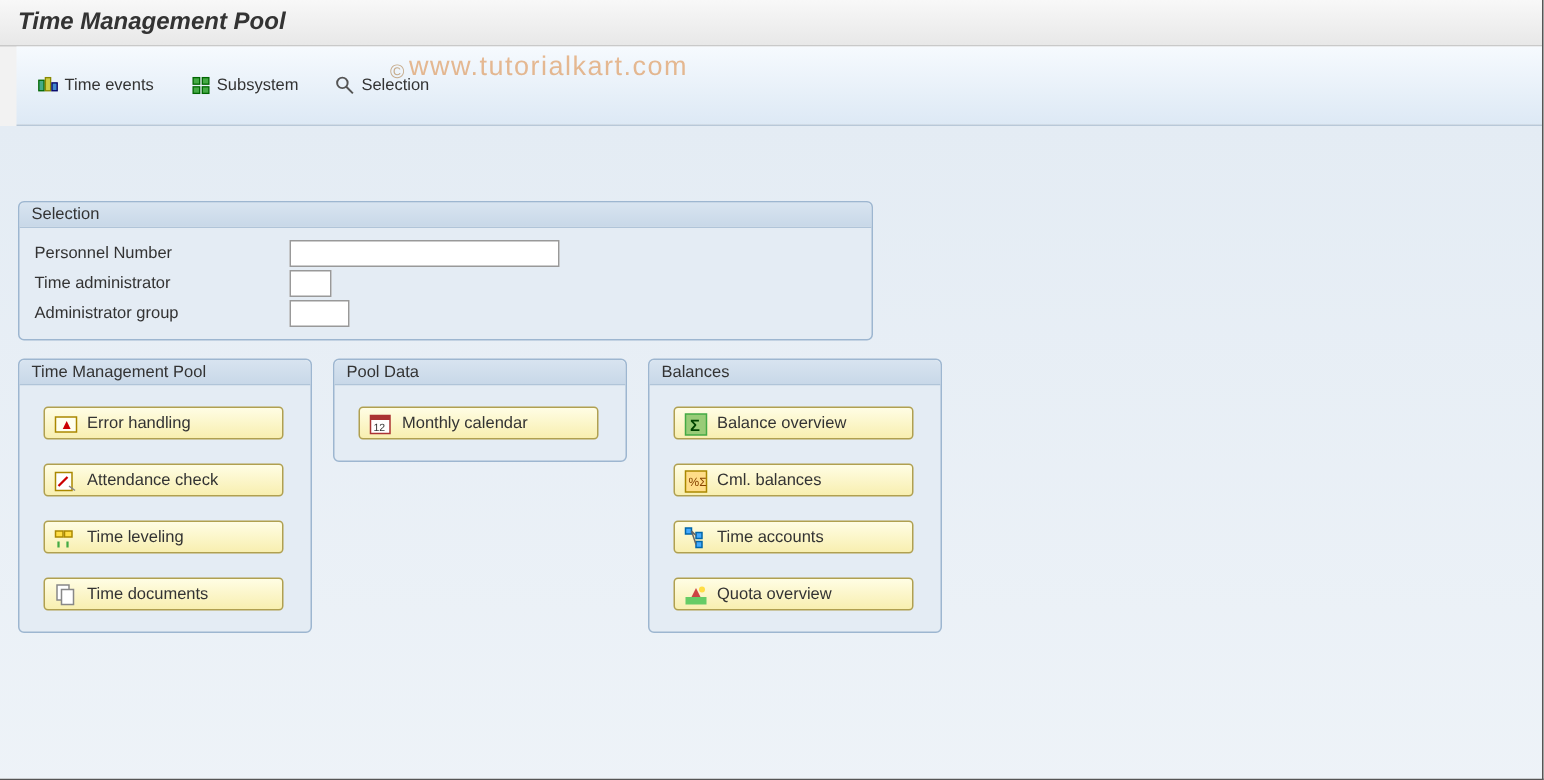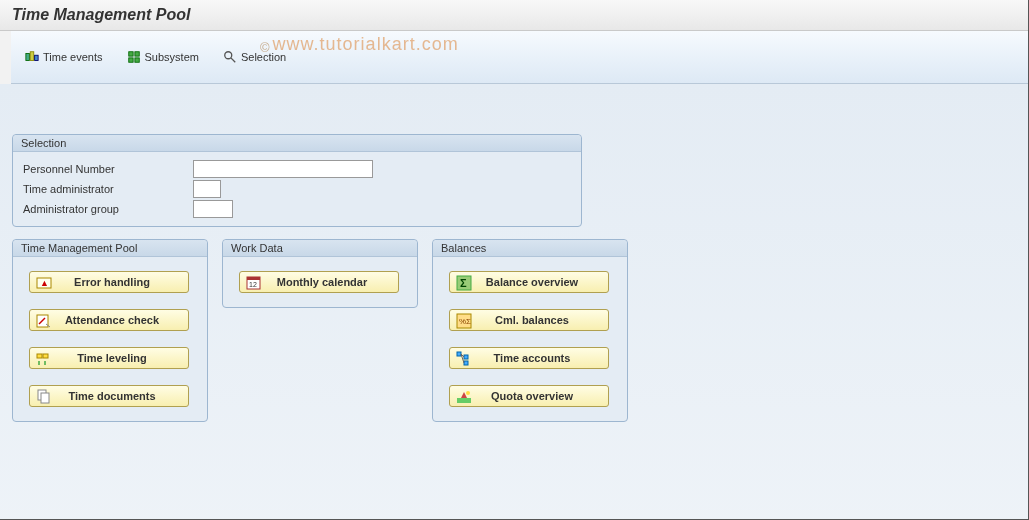--- a/index.html
+++ b/index.html
@@ -27,21 +27,21 @@
     .w-40 { width: 40px; }
     
     .selection-box { width: 570px; }
     
     .cols { display: flex; gap: 14px; align-items: flex-start; }
     .col-box { width: 196px; }
     .col-body { padding: 14px 16px; display: flex; flex-direction: column; gap: 16px; }
     
     .sap-btn { display: flex; align-items: center; width: 160px; height: 22px; background: linear-gradient(#fffde4, #f8efb0); border: 1px solid #b0a050; border-radius: 3px; cursor: pointer; font-size: 11px; color: #333; padding: 0 6px; gap: 6px; }
     .btn-icon { width: 16px; height: 14px; flex-shrink: 0; }
-    .btn-label { flex: 1; text-align: center; padding-right: 16px; font-weight: bold; }
+    .btn-label { flex: 1; text-align: left; padding-right: 16px; }
     
     .watermark { position: absolute; top: 34px; left: 260px; font-family: Georgia, serif; font-size: 18px; color: rgba(217, 122, 37, 0.5); letter-spacing: 1px; pointer-events: none; z-index: 100;}
     .copyright-c { font-size: 13px; color: rgba(160, 100, 30, 0.5); vertical-align: bottom; margin-right: 2px;}
   </style>
 </head>
 <body>
 
 <div class="title-bar">
   <span class="title-text">Time Management Pool</span>
 </div>
@@ -133,21 +133,21 @@
           <span class="btn-icon"><svg viewBox="0 0 16 16">
                 <rect x="2" y="1" width="8" height="10" fill="#fff" stroke="#888"></rect>
                 <rect x="5" y="4" width="8" height="10" fill="#fff" stroke="#888"></rect>
               </svg></span>
           <span class="btn-label">Time documents</span>
         </button>
       </div>
     </div>
 
     <div class="groupbox col-box">
-      <div class="groupbox-title">Work Data</div>
+      <div class="groupbox-title">Pool Data</div>
       <div class="col-body">
         <button class="sap-btn">
           <span class="btn-icon"><svg viewBox="0 0 16 16">
                 <rect x="1" y="2" width="13" height="12" fill="#fff" stroke="#a33"></rect>
                 <rect x="1" y="2" width="13" height="3" fill="#a33"></rect>
                 <text x="3" y="12" font-size="7" fill="#333">12</text>
               </svg></span>
           <span class="btn-label">Monthly calendar</span>
         </button>
       </div>

